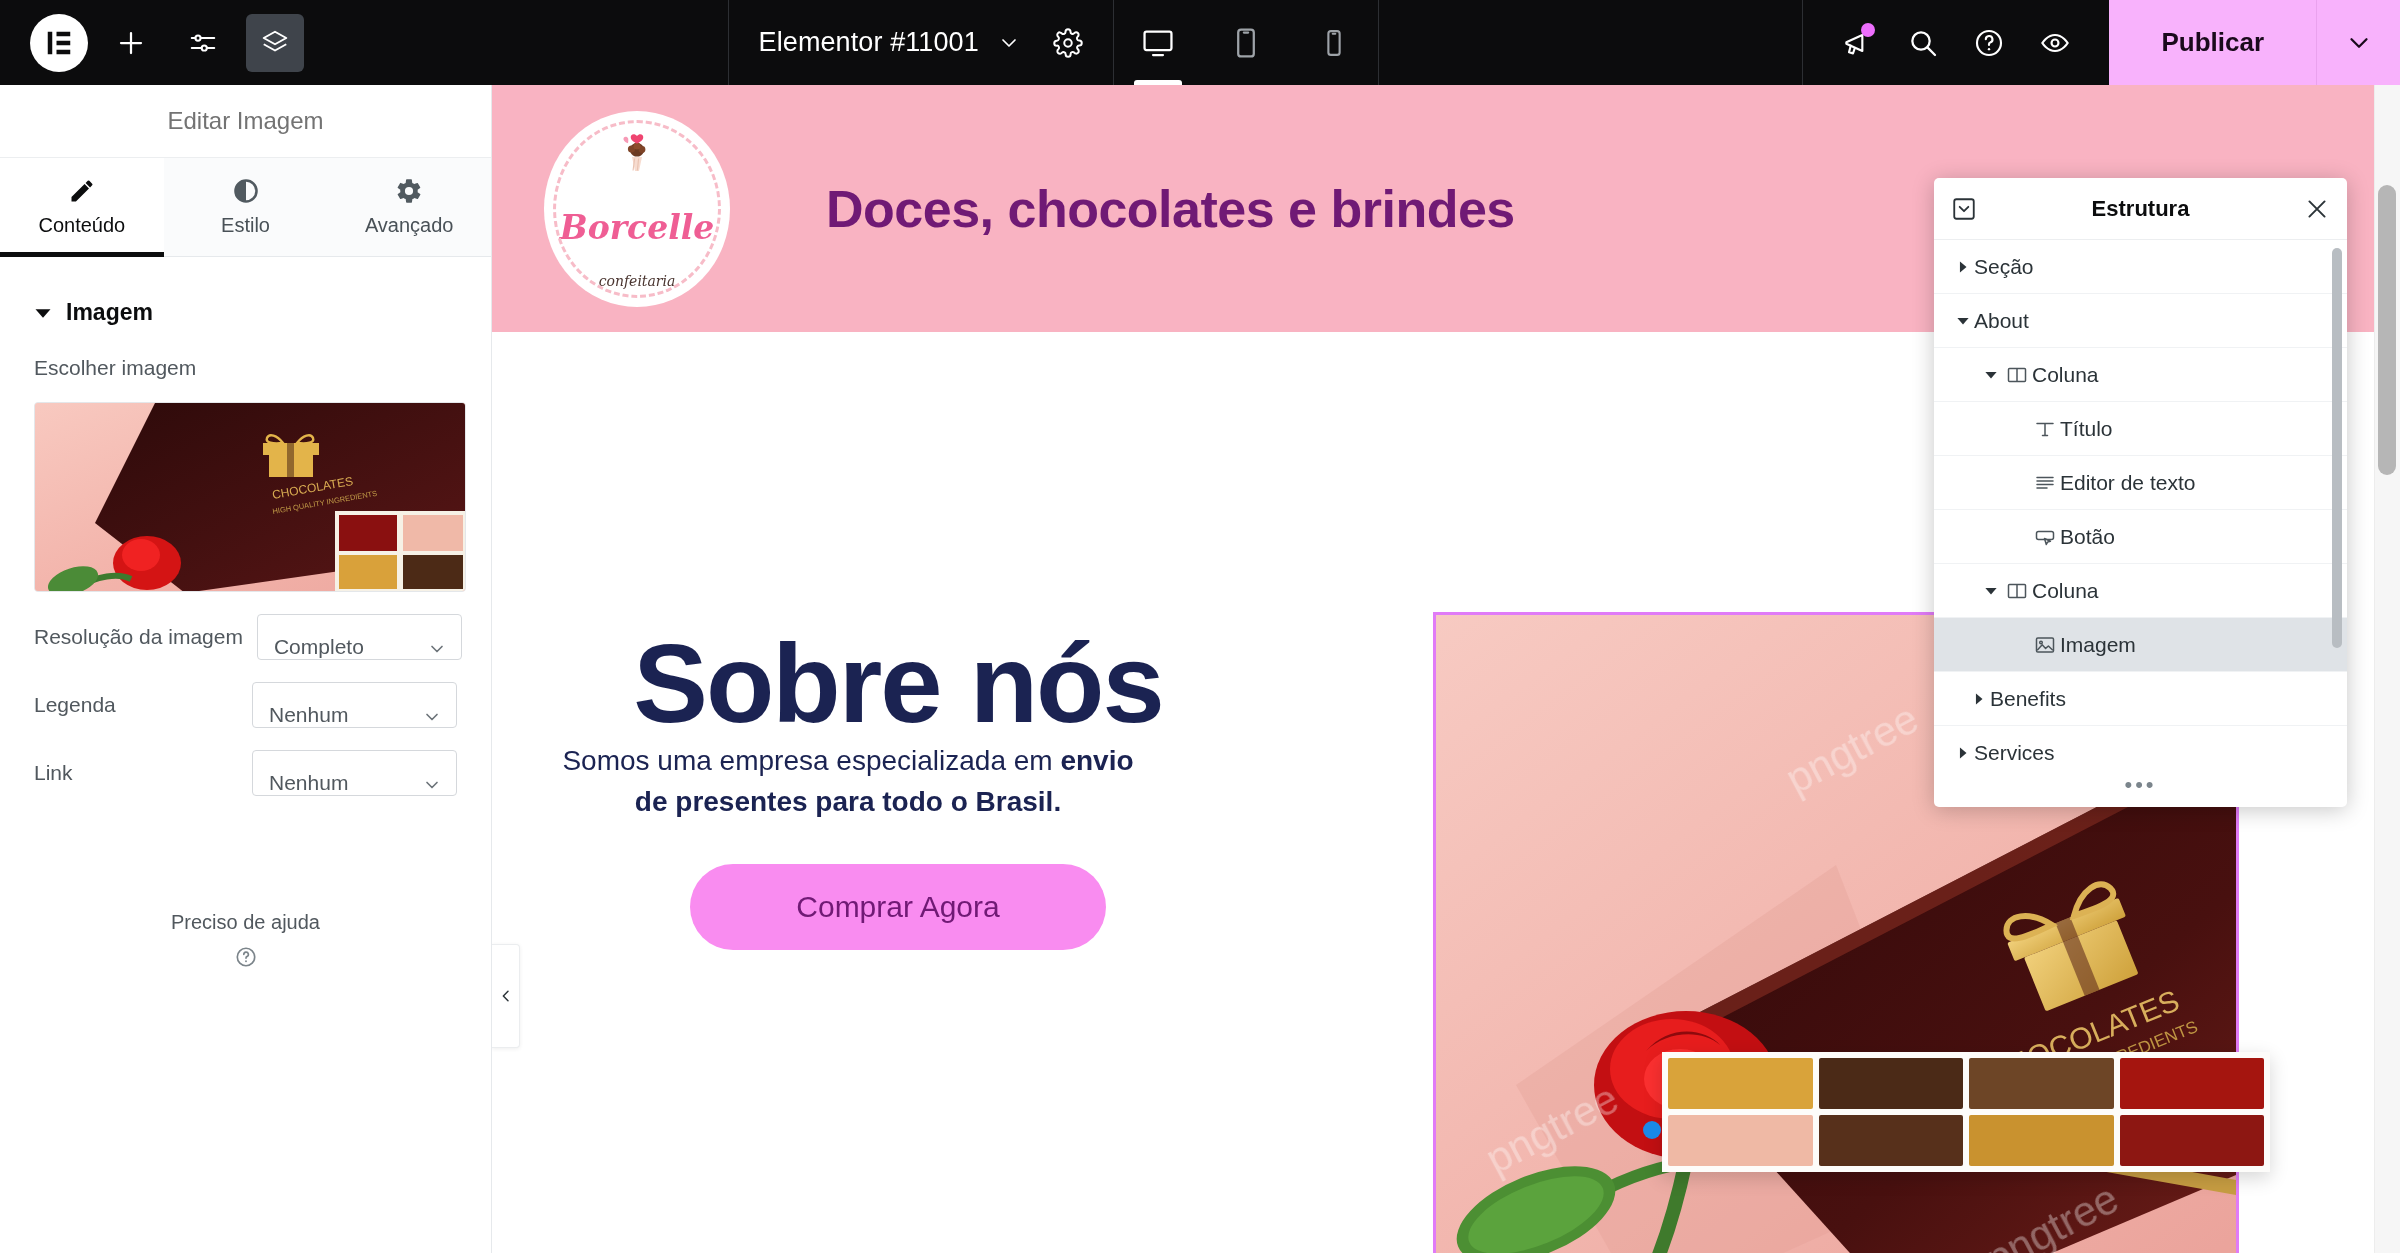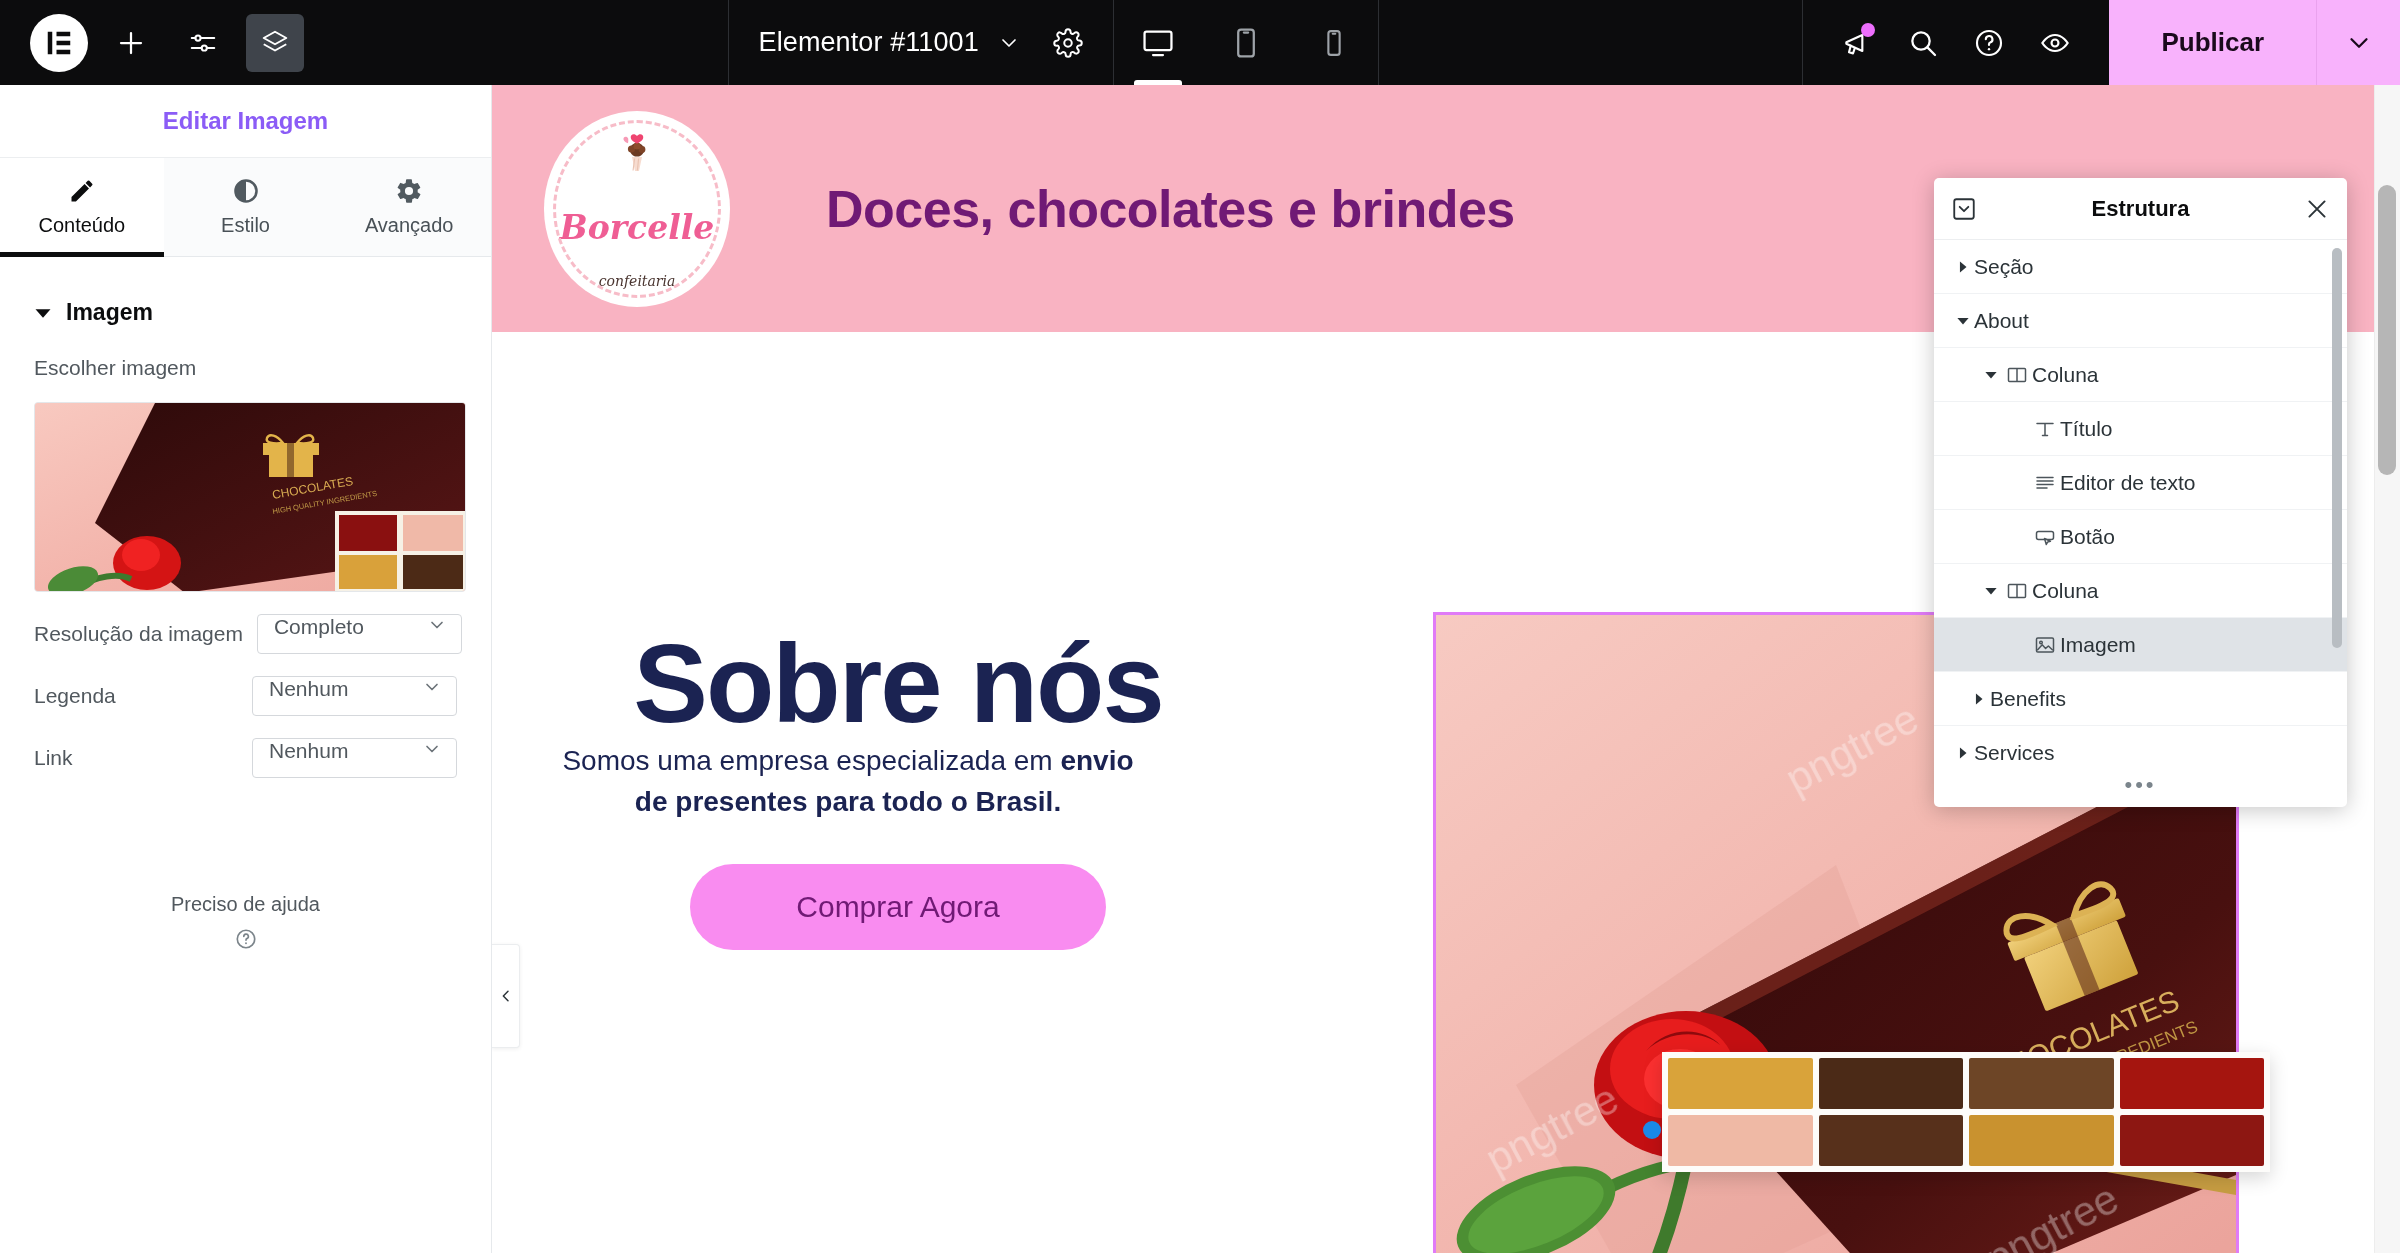--- a/index.html
+++ b/index.html
@@ -83,21 +83,21 @@
     position: absolute; top: 85px; left: 0;
     width: 492px; height: 1168px;
     background: #ffffff;
     border-right: 1px solid #e6e9ec;
     display: flex; flex-direction: column;
   }
   .panel-header {
     height: 73px; display: flex; align-items: center; justify-content: center;
     border-bottom: 1px solid #eceef0;
   }
-  .panel-title { font-size: 24px; font-weight: 700; color: #8b5cf6; }
+  .panel-title { font-size: 24px; font-weight: 400; color: #737373; }
   .panel-tabs { display: flex; border-bottom: 1px solid #e6e9ec; background: #fafbfc; }
   .panel-tab {
     flex: 1; height: 98px;
     display: flex; flex-direction: column; align-items: center; justify-content: center;
     gap: 9px; cursor: pointer; position: relative; background: #fafbfc;
   }
   .panel-tab.active { background: #ffffff; }
   .panel-tab.active::after {
     content: ""; position: absolute; bottom: -1px; left: 0; right: 0;
     height: 5px; background: #0c0d0e;
@@ -126,24 +126,24 @@
     background: #f5dcd7;
   }
   .row-field {
     display: flex; align-items: center;
     padding: 22px 34px 0 34px;
     gap: 14px;
   }
   .row-field .field-label { flex: 0 0 auto; }
   .select-box {
     margin-left: auto;
-    min-width: 205px; height: 40px;
+    min-width: 205px; height: 46px;
     border: 1px solid #d5d8dc; border-radius: 4px;
     background: #ffffff;
-    display: flex; align-items: flex-start; justify-content: space-between;
+    display: flex; align-items: flex-end; justify-content: space-between;
     padding: 0 14px 0 16px; cursor: pointer;
   }
   .select-value { font-size: 21px; color: #51585e; }
   .help-row {
     display: flex; align-items: center; justify-content: center; gap: 12px;
     padding-top: 115px; cursor: pointer; flex-direction: column;
   }
   .help-text { font-size: 20px; color: #51585e; }
 
   

